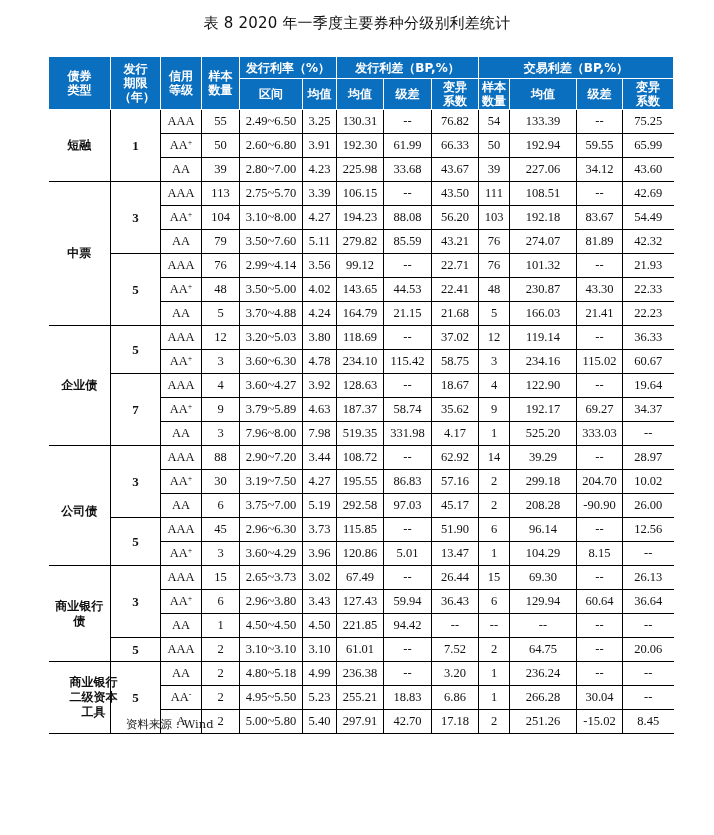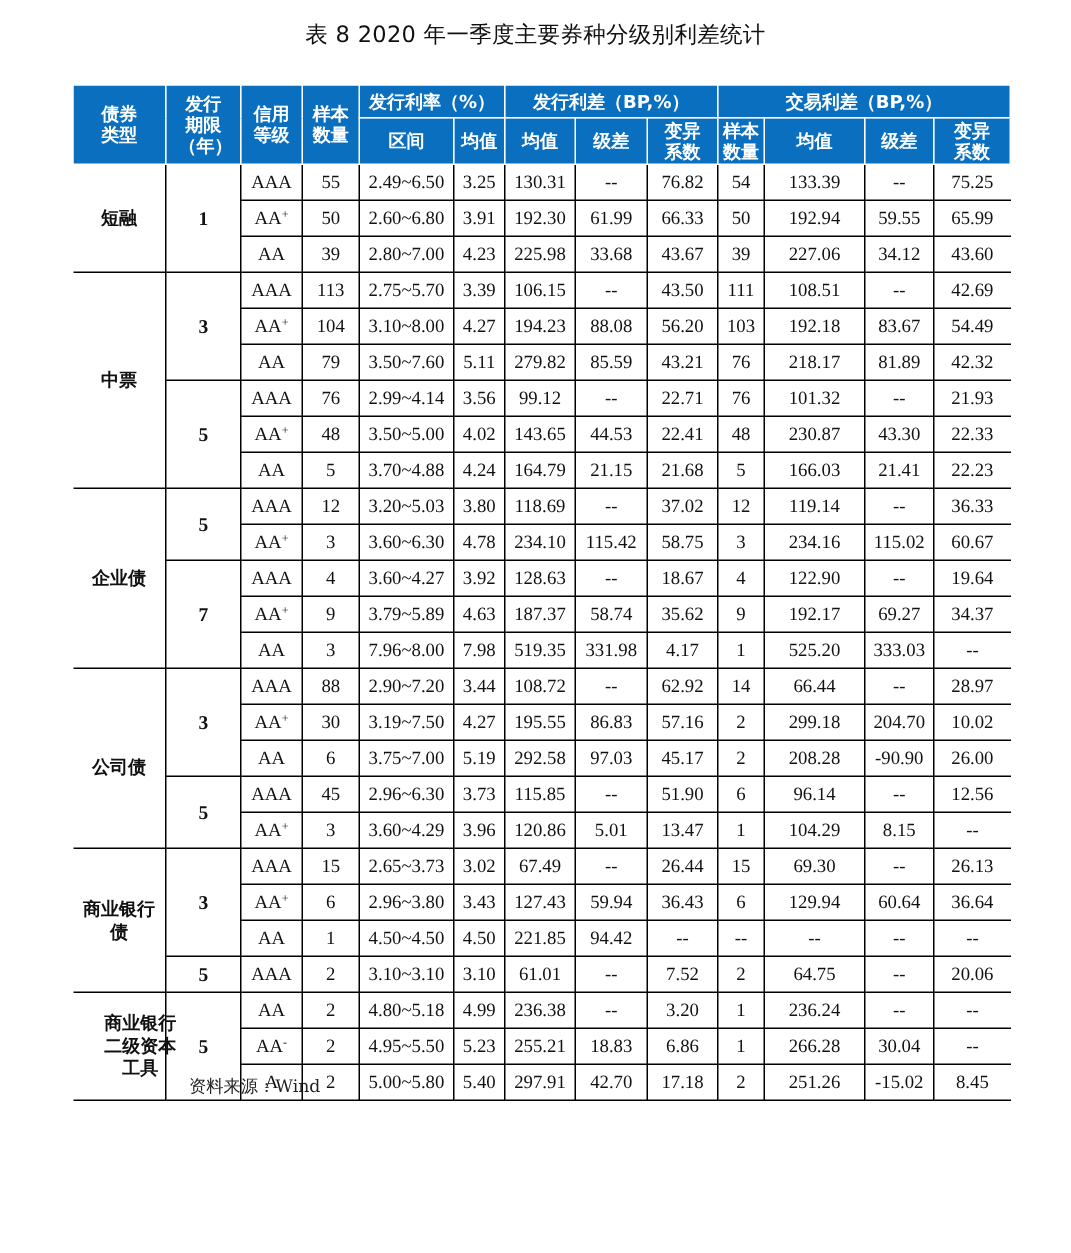--- a/index.html
+++ b/index.html
@@ -137,21 +137,21 @@
       </tr>
       <tr>
         <td class="grade"><span>AA</span><sup></sup></td>
         <td>79</td>
         <td>3.50~7.60</td>
         <td>5.11</td>
         <td>279.82</td>
         <td>85.59</td>
         <td>43.21</td>
         <td>76</td>
-        <td>218.17</td>
+        <td>274.07</td>
         <td>81.89</td>
         <td class="last">42.32</td>
       </tr>
       <tr>
         <td class="term" rowspan="3">5</td>
         <td class="grade"><span>AAA</span><sup></sup></td>
         <td>76</td>
         <td>2.99~4.14</td>
         <td>3.56</td>
         <td>99.12</td>
@@ -260,21 +260,21 @@
         <td class="type" rowspan="5"><span style="display: inline-block; width: 50px; white-space: normal; word-break: break-all; margin-top: 12px;">公司债</span></td>
         <td class="term" rowspan="3">3</td>
         <td class="grade"><span>AAA</span><sup></sup></td>
         <td>88</td>
         <td>2.90~7.20</td>
         <td>3.44</td>
         <td>108.72</td>
         <td>--</td>
         <td>62.92</td>
         <td>14</td>
-        <td>66.44</td>
+        <td>39.29</td>
         <td>--</td>
         <td class="last">28.97</td>
       </tr>
       <tr>
         <td class="grade"><span>AA</span><sup>+</sup></td>
         <td>30</td>
         <td>3.19~7.50</td>
         <td>4.27</td>
         <td>195.55</td>
         <td>86.83</td>

